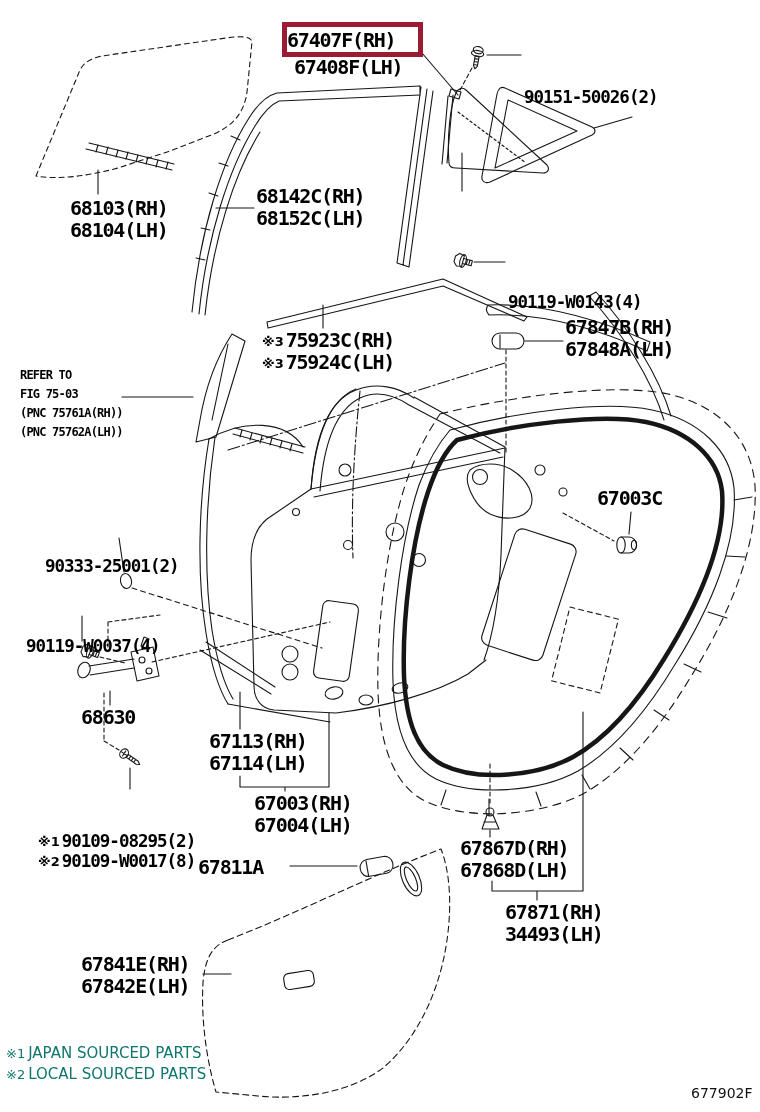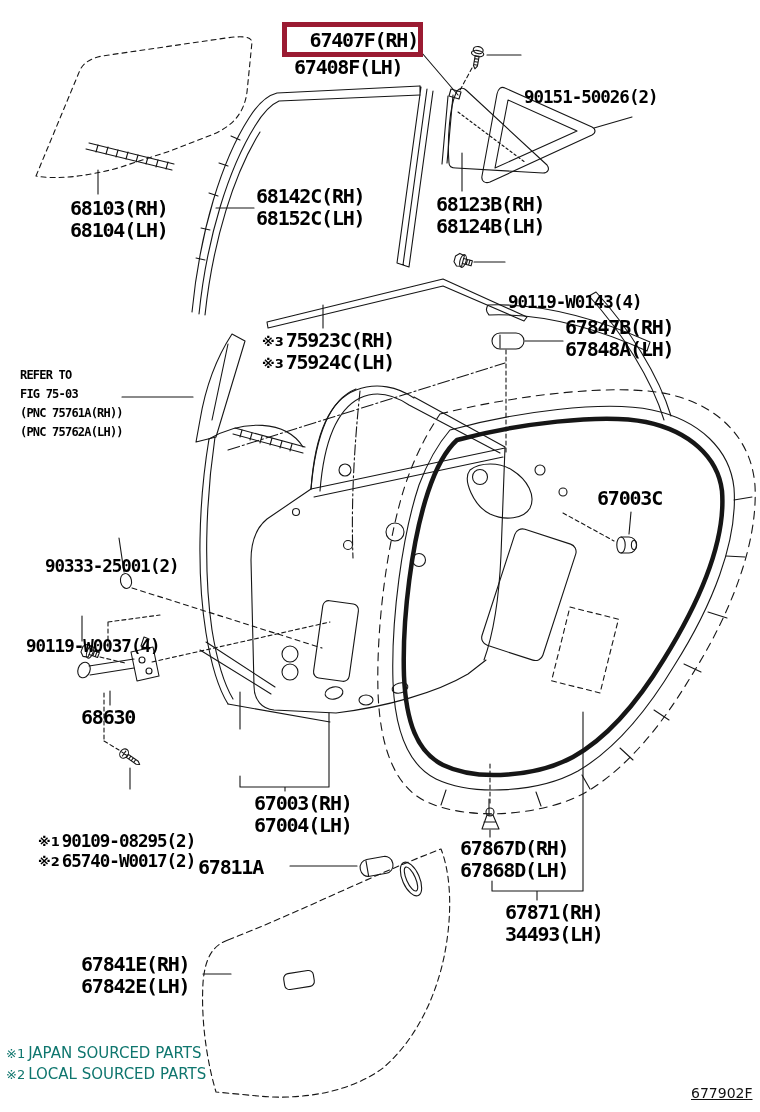--- a/index.html
+++ b/index.html
@@ -7,23 +7,23 @@
          font-family:"DejaVu Sans Mono",monospace;}
   svg{position:absolute;left:0;top:0;}
   .lbl{position:absolute;font:bold 20px "DejaVu Sans Mono",monospace;line-height:22px;
        letter-spacing:-1.2px;color:#000;white-space:nowrap;}
   .sm{font-size:17.5px;line-height:20px;letter-spacing:-1px;margin-top:40px;}
   .xs{font-size:12px;line-height:19px;letter-spacing:-0.8px;}
   .pre{font:bold 13px "DejaVu Sans",sans-serif;letter-spacing:0;vertical-align:1.5px;margin-right:2px;}
   .note{position:absolute;font:15px "DejaVu Sans",sans-serif;color:#0f766e;white-space:nowrap;}
   .note .npre{font-size:13px;margin-right:3px;}
   .note3{font-size:13.5px;}
-  .docnum{position:absolute;font:14px "DejaVu Sans",sans-serif;color:#111;text-decoration:underline;}
+  .docnum{position:absolute;font:14px "DejaVu Sans",sans-serif;color:#111;}
   #hl-box{position:absolute;left:282px;top:22px;width:131px;height:25px;
-          border:5px solid #9b1b32;display:flex;align-items:center;justify-content:flex-end;}
+          border:5px solid #9b1b32;display:flex;align-items:center;justify-content:flex-start;}
 </style>
 </head>
 <body>
 
 <div class="stage">
 
 <svg width="760" height="1112" viewBox="0 0 760 1112" fill="none" stroke="#161616" stroke-width="1.1" stroke-linecap="round" stroke-linejoin="round">
 
   <g>
     <path stroke-dasharray="5 4" d="M36,176 L80,70 C84,62 92,58 102,56 L226,38 C240,36 251,36 252,42 L247,92 C244,114 232,126 214,134 L170,151 L118,168 C88,176 58,180 36,176 Z"></path>
@@ -213,24 +213,20 @@
 <div class="lbl" style="left:70px;top:197px">
   <div>68103(RH)</div>
   <div>68104(LH)</div>
 </div>
 
 <div class="lbl" style="left:256px;top:185px">
   <div>68142C(RH)</div>
   <div>68152C(LH)</div>
 </div>
 
-<div class="lbl" style="left:436px;top:193px">
-  <div>68123B(RH)</div>
-  <div>68124B(LH)</div>
-</div>
 
 <div class="lbl sm" style="left:508px;top:252px">90119-W0143(4)</div>
 
 <div class="lbl" style="left:262px;top:329px">
   <div><span class="pre">※3</span><span>75923C(RH)</span></div>
   <div><span class="pre">※3</span><span>75924C(LH)</span></div>
 </div>
 
 <div class="lbl xs" style="left:20px;top:366px">
   <div>REFER TO</div>
@@ -247,23 +243,27 @@
 <div class="lbl" style="left:597px;top:487px">67003C</div>
 
 <div class="lbl sm" style="left:45px;top:516px">90333-25001(2)</div>
 
 <div class="lbl sm" style="left:26px;top:596px">90119-W0037(4)</div>
 
 <div class="lbl" style="left:81px;top:706px">68630</div>
 
 <div class="lbl sm" style="left:38px;top:791px">
   <div><span class="pre">※1</span><span>90109-08295(2)</span></div>
-  <div><span class="pre">※2</span><span>65740-W0017(2)</span></div>
-</div>
-
+  <div><span class="pre">※2</span><span>90109-W0017(8)</span></div>
+</div>
+
+<div class="lbl" style="left:209px;top:730px">
+  <div>67113(RH)</div>
+  <div>67114(LH)</div>
+</div>
 
 <div class="lbl" style="left:254px;top:792px">
   <div>67003(RH)</div>
   <div>67004(LH)</div>
 </div>
 
 <div class="lbl" style="left:198px;top:856px">67811A</div>
 
 <div class="lbl" style="left:81px;top:953px">
   <div>67841E(RH)</div>

